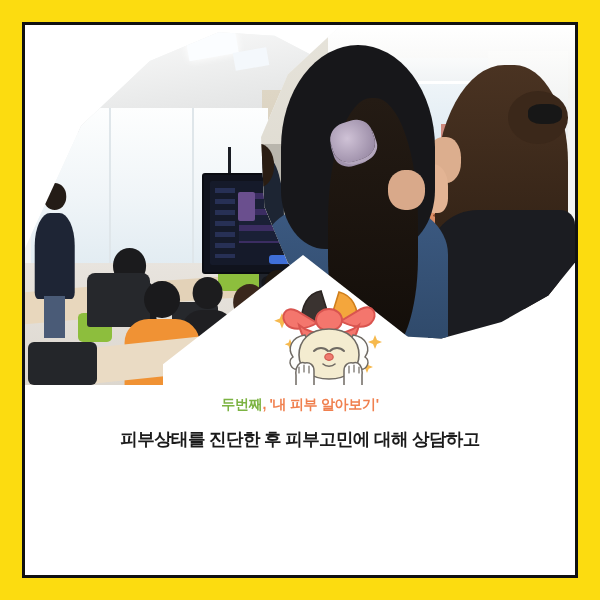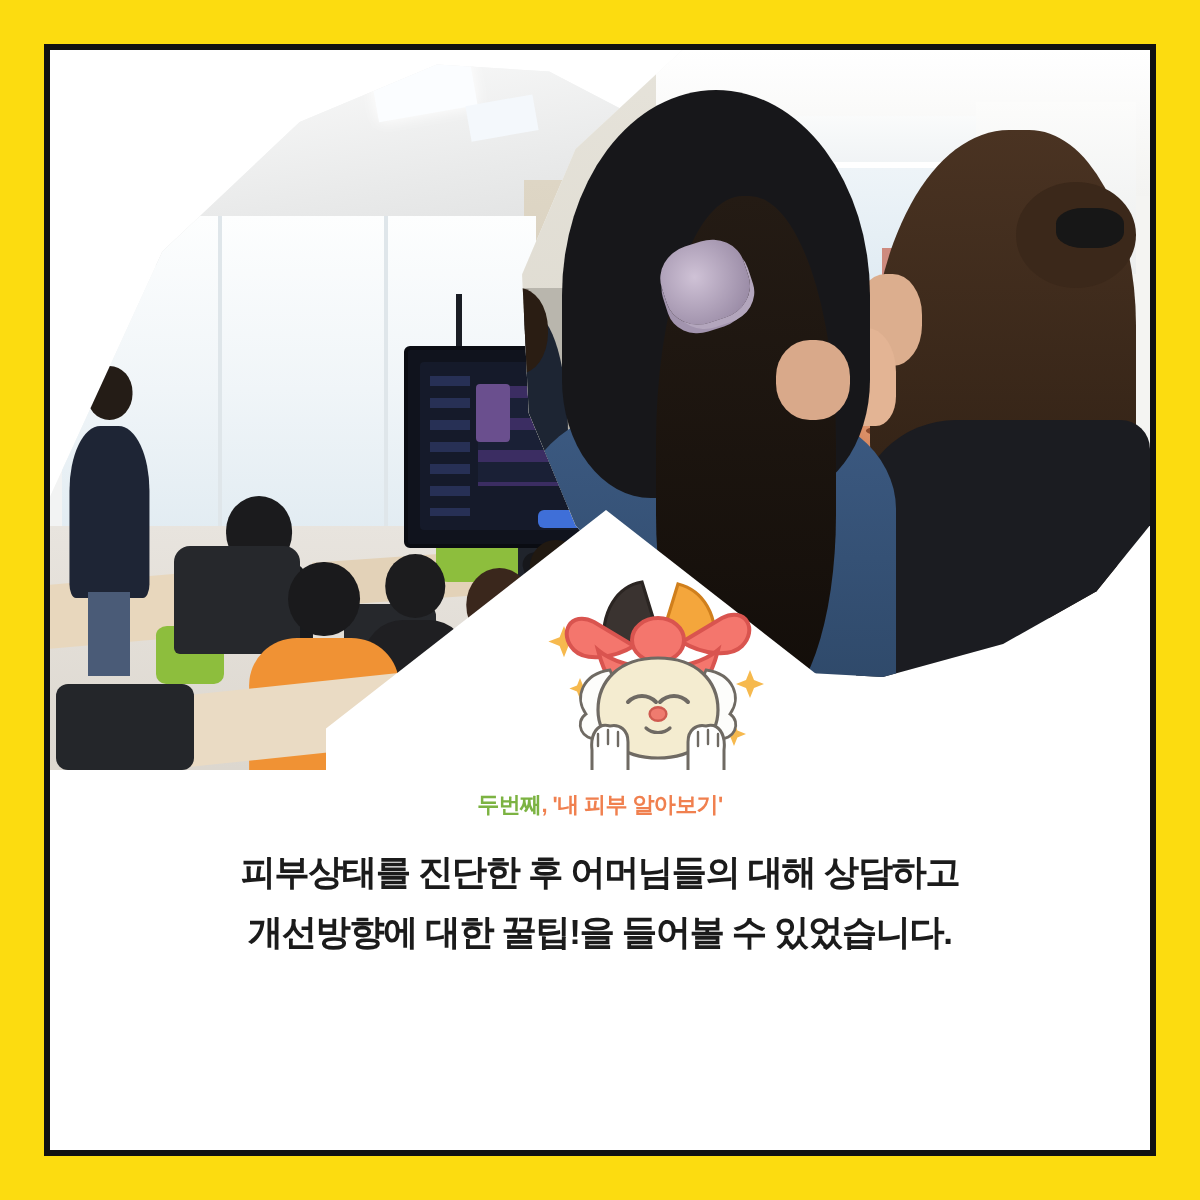--- a/index.html
+++ b/index.html
@@ -196,21 +196,21 @@
     clip-path:polygon(50% 0%, 100% 78%, 100% 100%, 0% 100%, 0% 78%);
   }
   .mascot{position:absolute;left:244px;top:262px;width:120px;height:108px;}
 
   
   .caption{
     position:absolute;left:0;right:0;top:372px;
     text-align:center;
   }
   .headline{
-    font-size:11px;font-weight:bold;line-height:1.1;
+    font-size:14px;font-weight:bold;line-height:1.1;
     letter-spacing:-0.3px;margin:0 0 12px 0;
   }
   .hl-green{color:#7cb342;}
   .hl-orange{color:#f0804f;}
   .body-lines{color:#1b1b1b;font-size:17.5px;font-weight:bold;
     line-height:1.72;letter-spacing:-0.6px;}
   .body-lines div{margin:0;}
 </style>
 </head>
 <body>
@@ -356,19 +356,18 @@
         <path d="M76 100 L76 108 L86 108 L86 100 Z" fill="#f4a63c"></path>
       </svg>
     </div>
   </div>
 
   <div class="caption">
     <div class="headline">
       <span class="hl-green">두번째</span><span class="hl-orange">, '내 피부 알아보기'</span>
     </div>
     <div class="body-lines">
-      <div>피부상태를 진단한 후 어머님들의 대해 상담하고</div>
-      <div>개선방향에 대한 꿀팁!을 들어볼 수 있었습니다.</div>
+      <div>피부상태를 진단한 후 피부고민에 대해 상담하고</div>
     </div>
   </div>
 
  </div>
 </div>
 
 </body></html>

